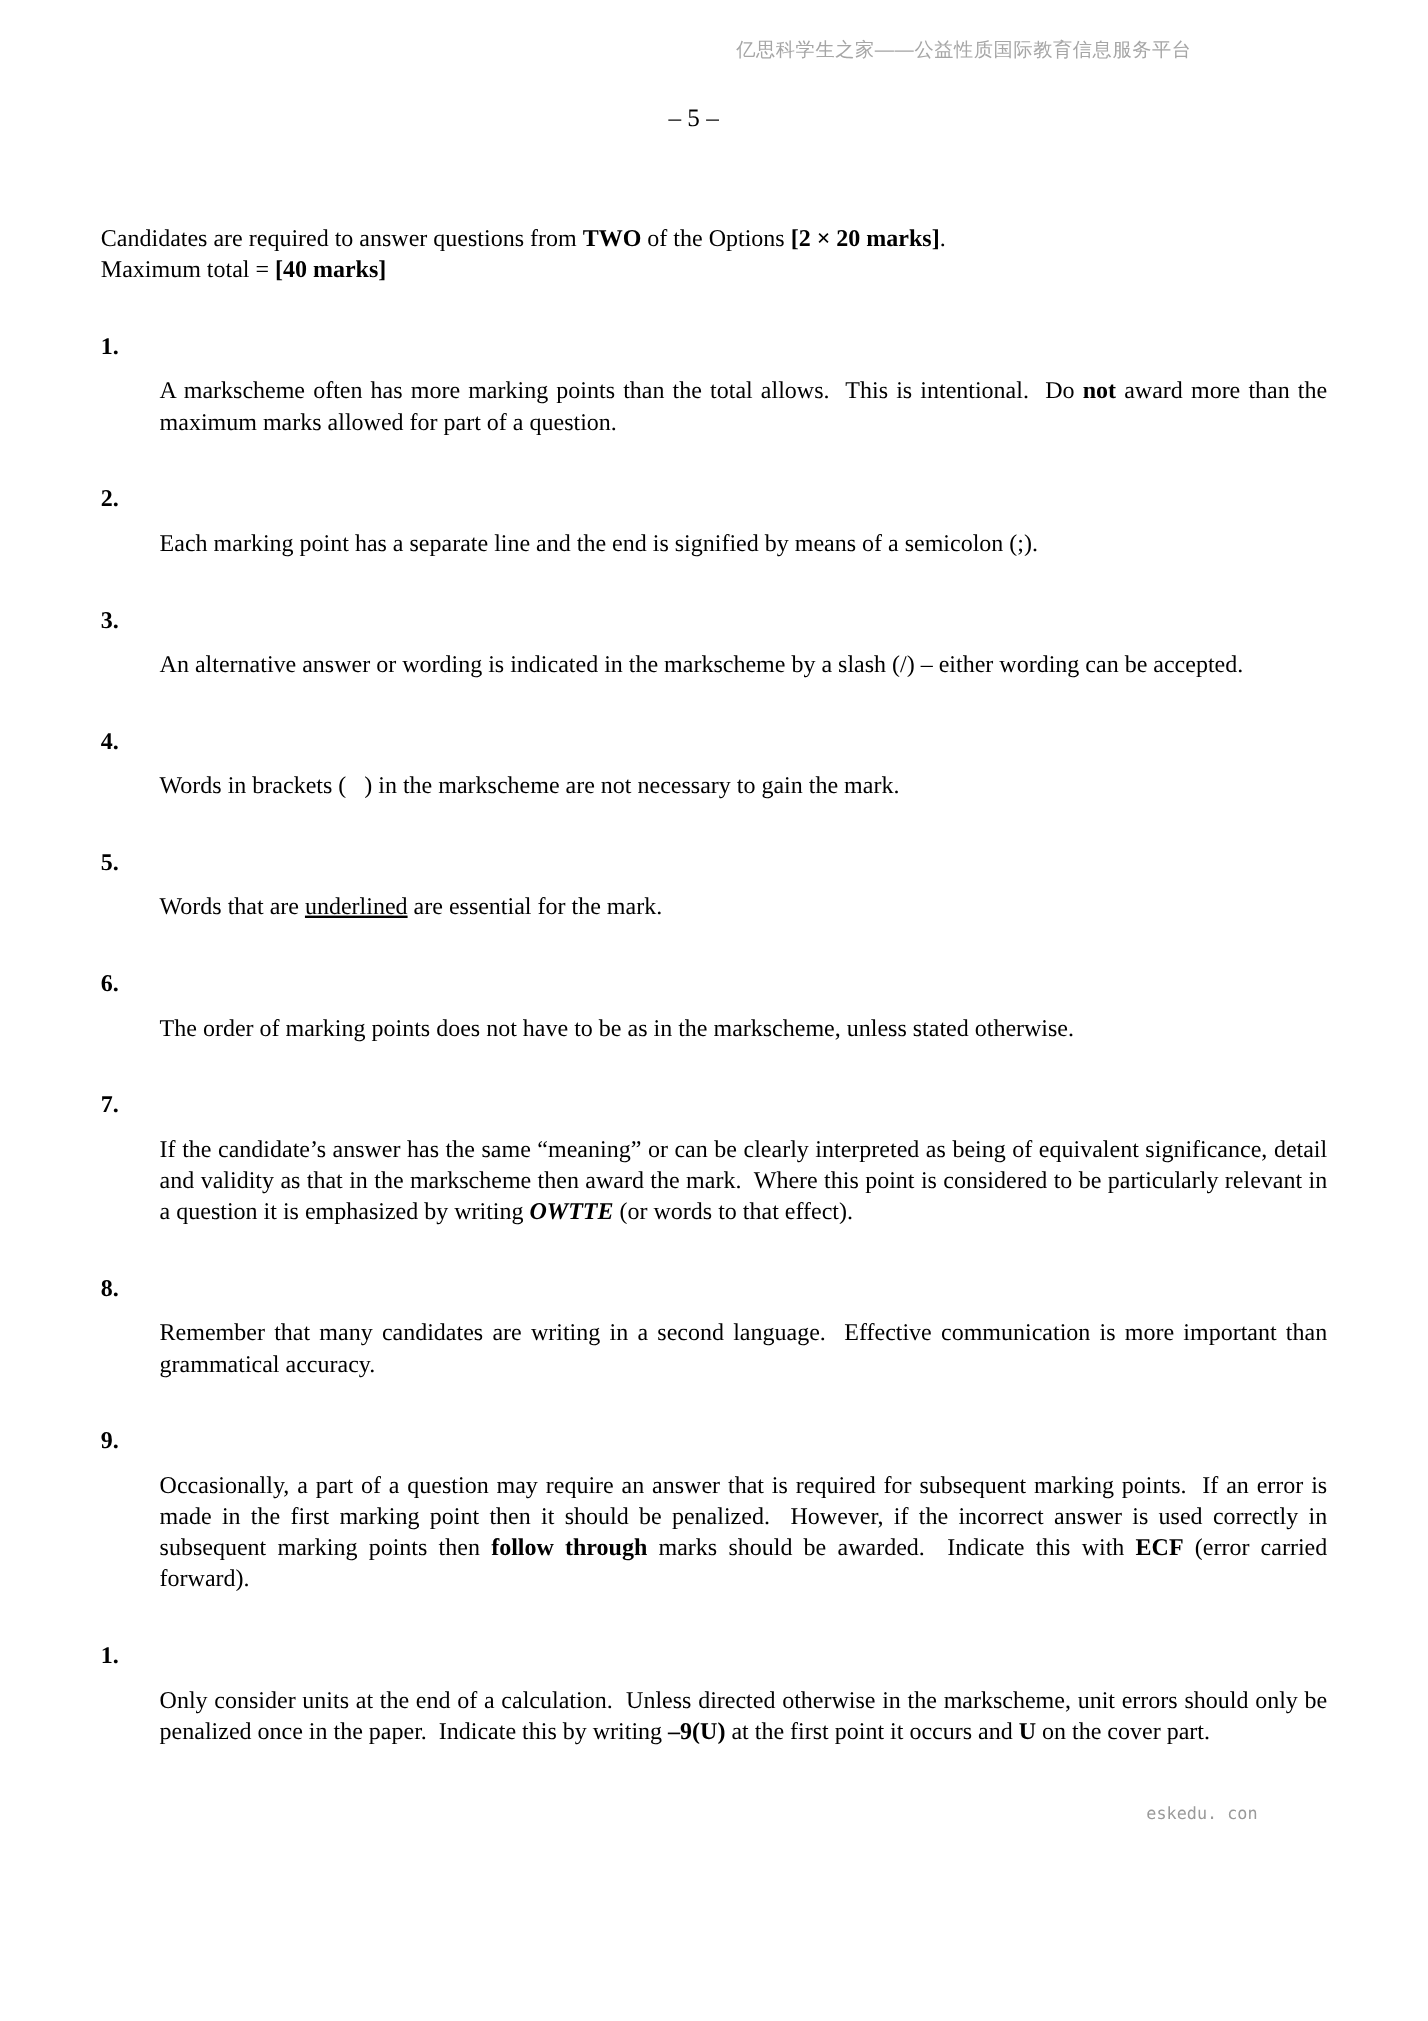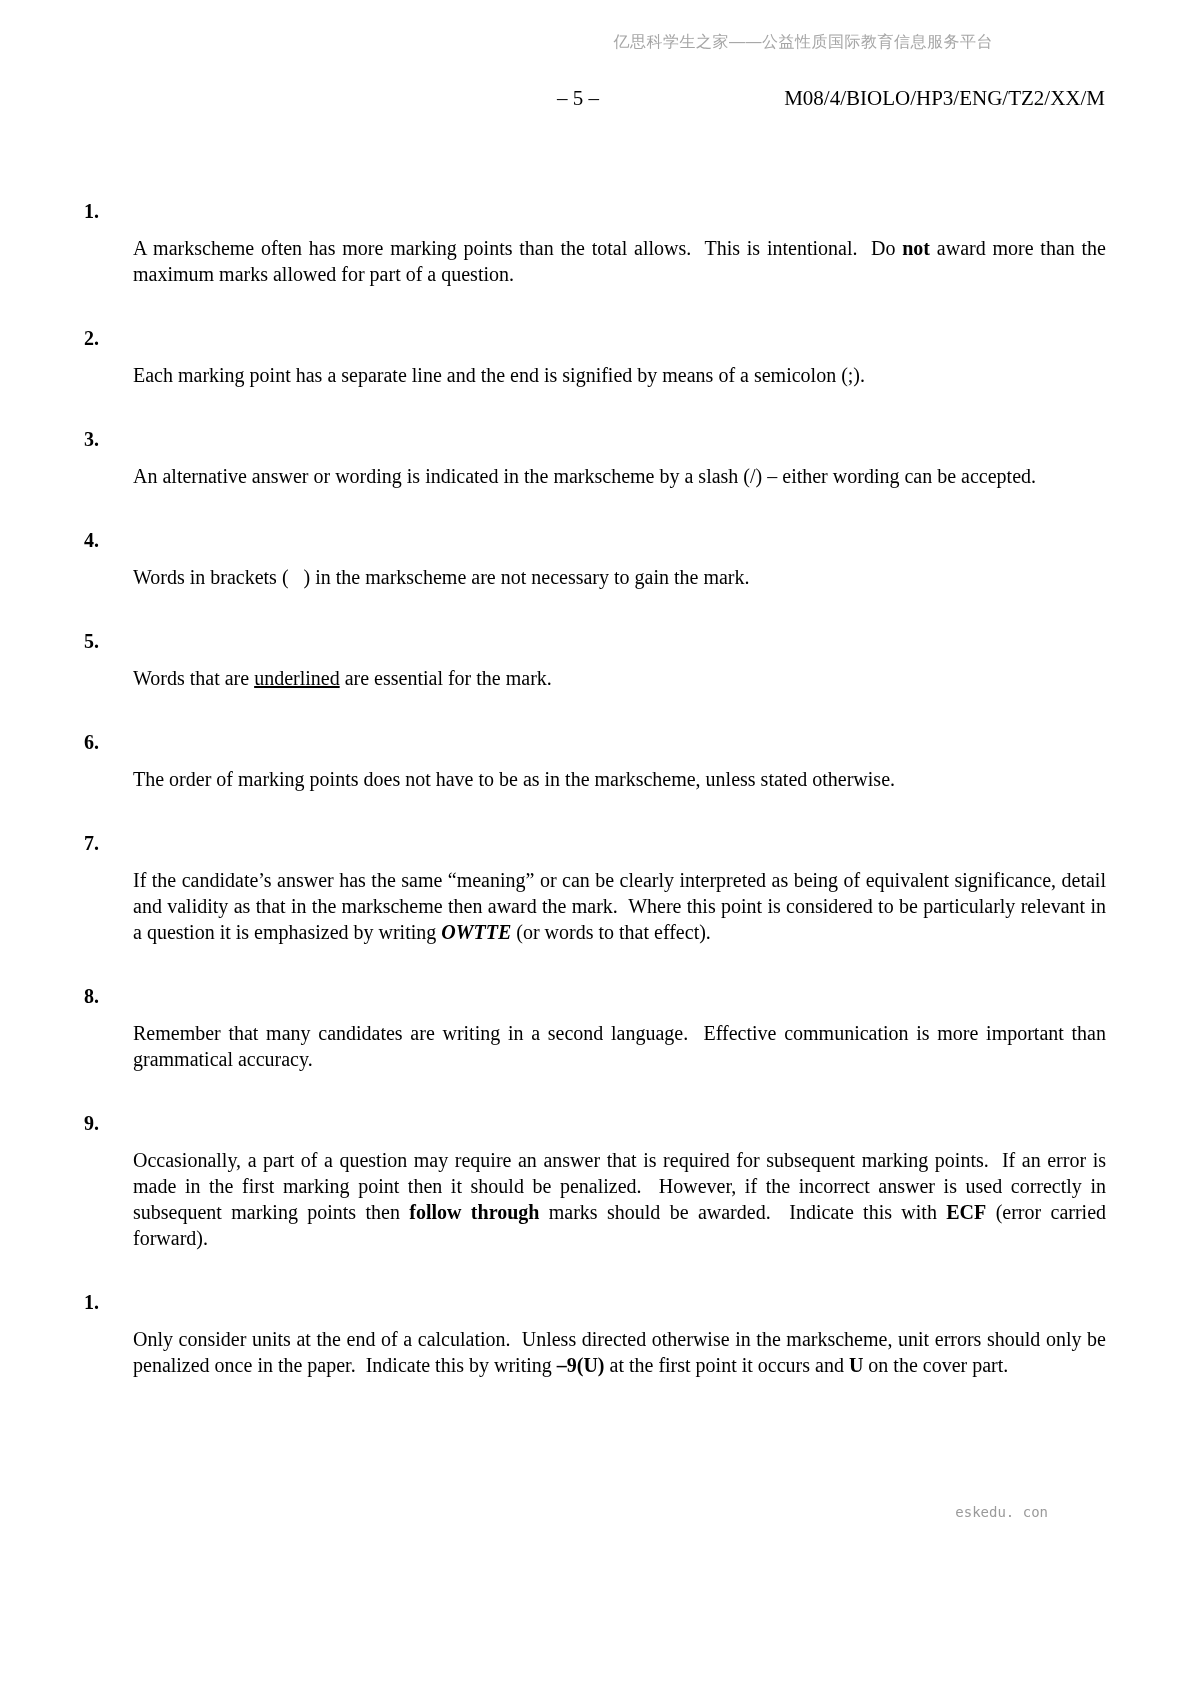--- a/index.html
+++ b/index.html
@@ -37,27 +37,30 @@
     font-size: 14px; color: #9a9a9a;
   }
 </style>
 </head>
 <body>
 
 <div class="site-banner">亿思科学生之家——公益性质国际教育信息服务平台</div>
 
 <div class="page-head">
   <span class="page-num">– 5 –</span>
-  <span class="paper-code">M08/4/BIOLO/HP3/ENG/TZ2/XX/M</span>
 </div>
 
 <div class="content">
 
 
 
+  <div class="intro">
+    <div><span>Candidates are required to answer questions from </span><span style="font-weight: bold;">TWO</span><span> of the Options </span><span style="font-weight: bold;">[2 × 20 marks]</span><span>.</span></div>
+    <div><span>Maximum total = </span><span style="font-weight: bold;">[40 marks]</span></div>
+  </div>
 
   <div class="items">
       <div class="item">
         <span class="num">1.</span>
         <div class="ibody"><span>A markscheme often has more marking points than the total allows.&nbsp; This is intentional.&nbsp; Do </span><span style="font-weight: bold;">not</span><span> award more than the maximum marks allowed for part of a question.</span></div>
       </div>
       <div class="item">
         <span class="num">2.</span>
         <div class="ibody"><span>Each marking point has a separate line and the end is signified by means of a semicolon (;).</span></div>
       </div>

